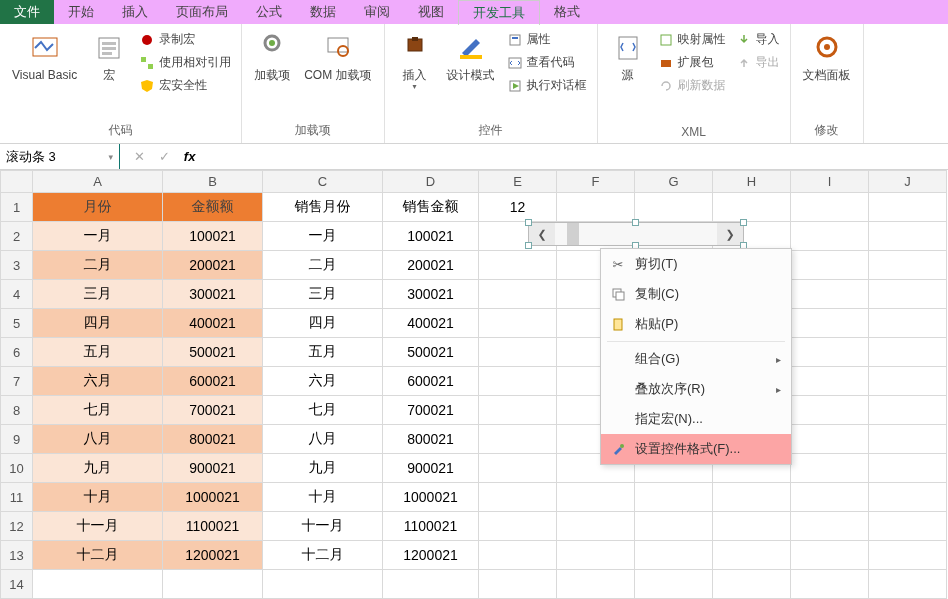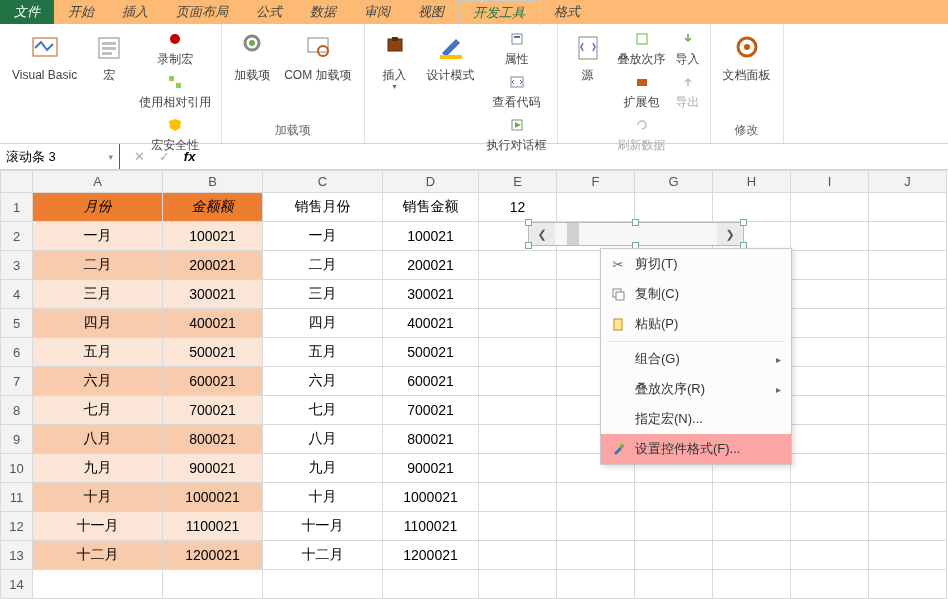--- a/index.html
+++ b/index.html
@@ -9,24 +9,23 @@
   background: #fff;
   width: 948px;
   height: 599px;
   overflow: hidden;
   position: relative;
 }
 
 
 .tab-bar {
   display: flex;
-  background: #fdba74;
+  background: #f0abfc;
   height: 24px;
   align-items: flex-start;
-  font-style: italic;
 }
 .tab {
   padding: 3px 14px;
   cursor: pointer;
   color: #444;
   font-size: 13px;
 }
 .tab.file {
   background: #217346;
   color: #fff;
@@ -93,21 +92,20 @@
 }
 .small-btn {
   display: flex;
   align-items: center;
   gap: 4px;
   font-size: 12px;
   color: #444;
   cursor: pointer;
   padding: 1px 2px;
   white-space: nowrap;
-  flex-direction: column;
 }
 .small-btn .sicon {
   width: 16px;
   height: 16px;
   display: inline-flex;
   align-items: center;
   justify-content: center;
 }
 
 
@@ -176,21 +174,21 @@
   background: #f3f3f3;
   width: 32px;
   height: 22px;
 }
 .colA { width: 130px; }
 .colB { width: 100px; }
 .colC { width: 120px; }
 .colD { width: 96px; }
 .colE, .colF, .colG, .colH, .colI, .colJ { width: 78px; }
 
-.hdr-orange { background: #ed7d31; color: #000000; font-style: italic; }
+.hdr-orange { background: #ed7d31; color: #404040; }
 .cell-orange-a { background: #fbe5d6; }
 .cell-orange-b { background: #f8cbad; }
 
 
 .scrollbar-control {
   position: absolute;
   left: 528px;
   top: 52px;
   width: 216px;
   height: 24px;
@@ -421,21 +419,21 @@
           </span>
         <span>源</span>
       </div>
       <div class="small-list">
         <div class="small-btn">
           <span class="sicon">
               <svg width="14" height="14">
                 <rect x="2" y="2" width="10" height="10" fill="#fff" stroke="#70ad47"></rect>
               </svg>
             </span>
-          <span>叠放次序</span>
+          <span>映射属性</span>
         </div>
         <div class="small-btn">
           <span class="sicon">
               <svg width="14" height="14">
                 <rect x="2" y="4" width="10" height="7" fill="#c55a11"></rect>
               </svg>
             </span>
           <span>扩展包</span>
         </div>
         <div class="small-btn" style="color:#aaa;">

